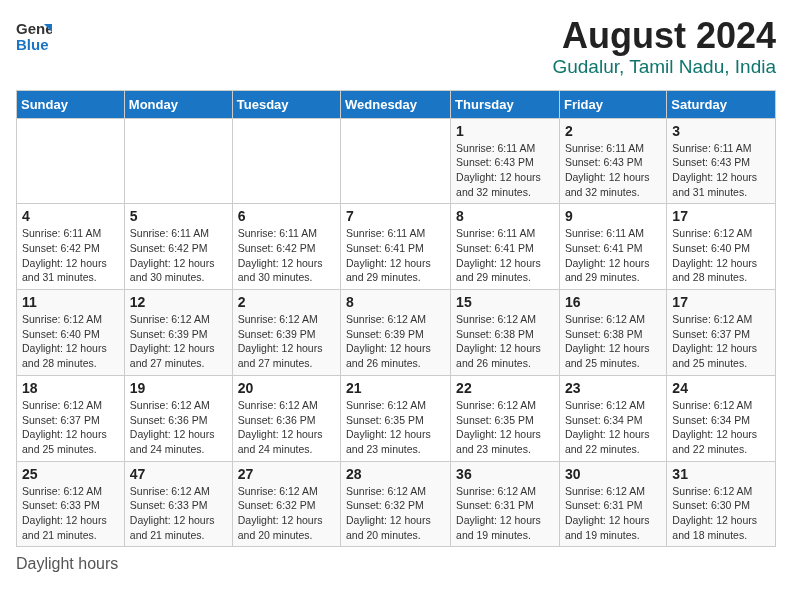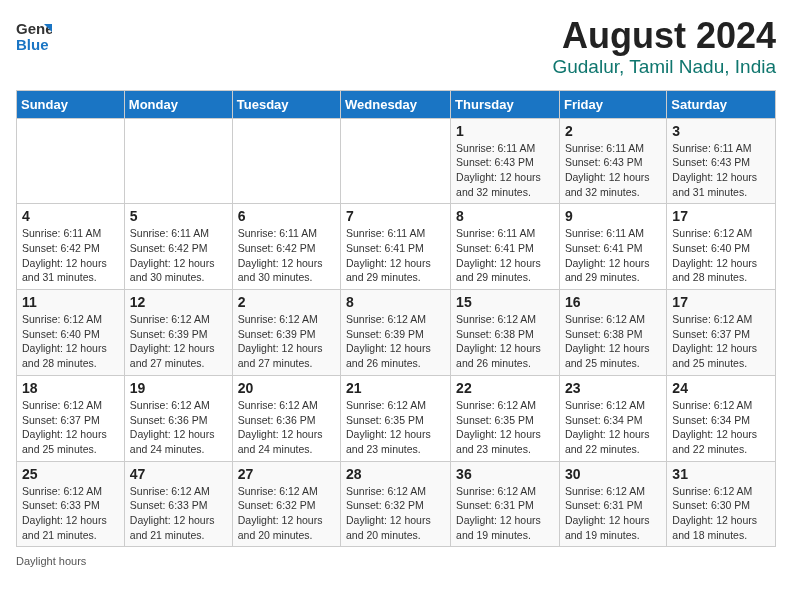--- a/index.html
+++ b/index.html
@@ -74,21 +74,21 @@
     .day-info {
       font-size: 10.5px;
       color: #333;
       line-height: 1.4;
     }
     .empty-cell {
       background: #fff !important;
     }
     .footer-note {
       margin-top: 8px;
-      font-size: 11px;
+      font-size: 16px;
       color: #555;
     }
   </style>
 </head>
 <body>
 
 <div class="header-section">
   <div class="logo">
     <svg class="logo-icon" viewBox="0 0 36 36">
       <text x="0" y="18" font-size="15" font-weight="bold" fill="#333">General</text>

